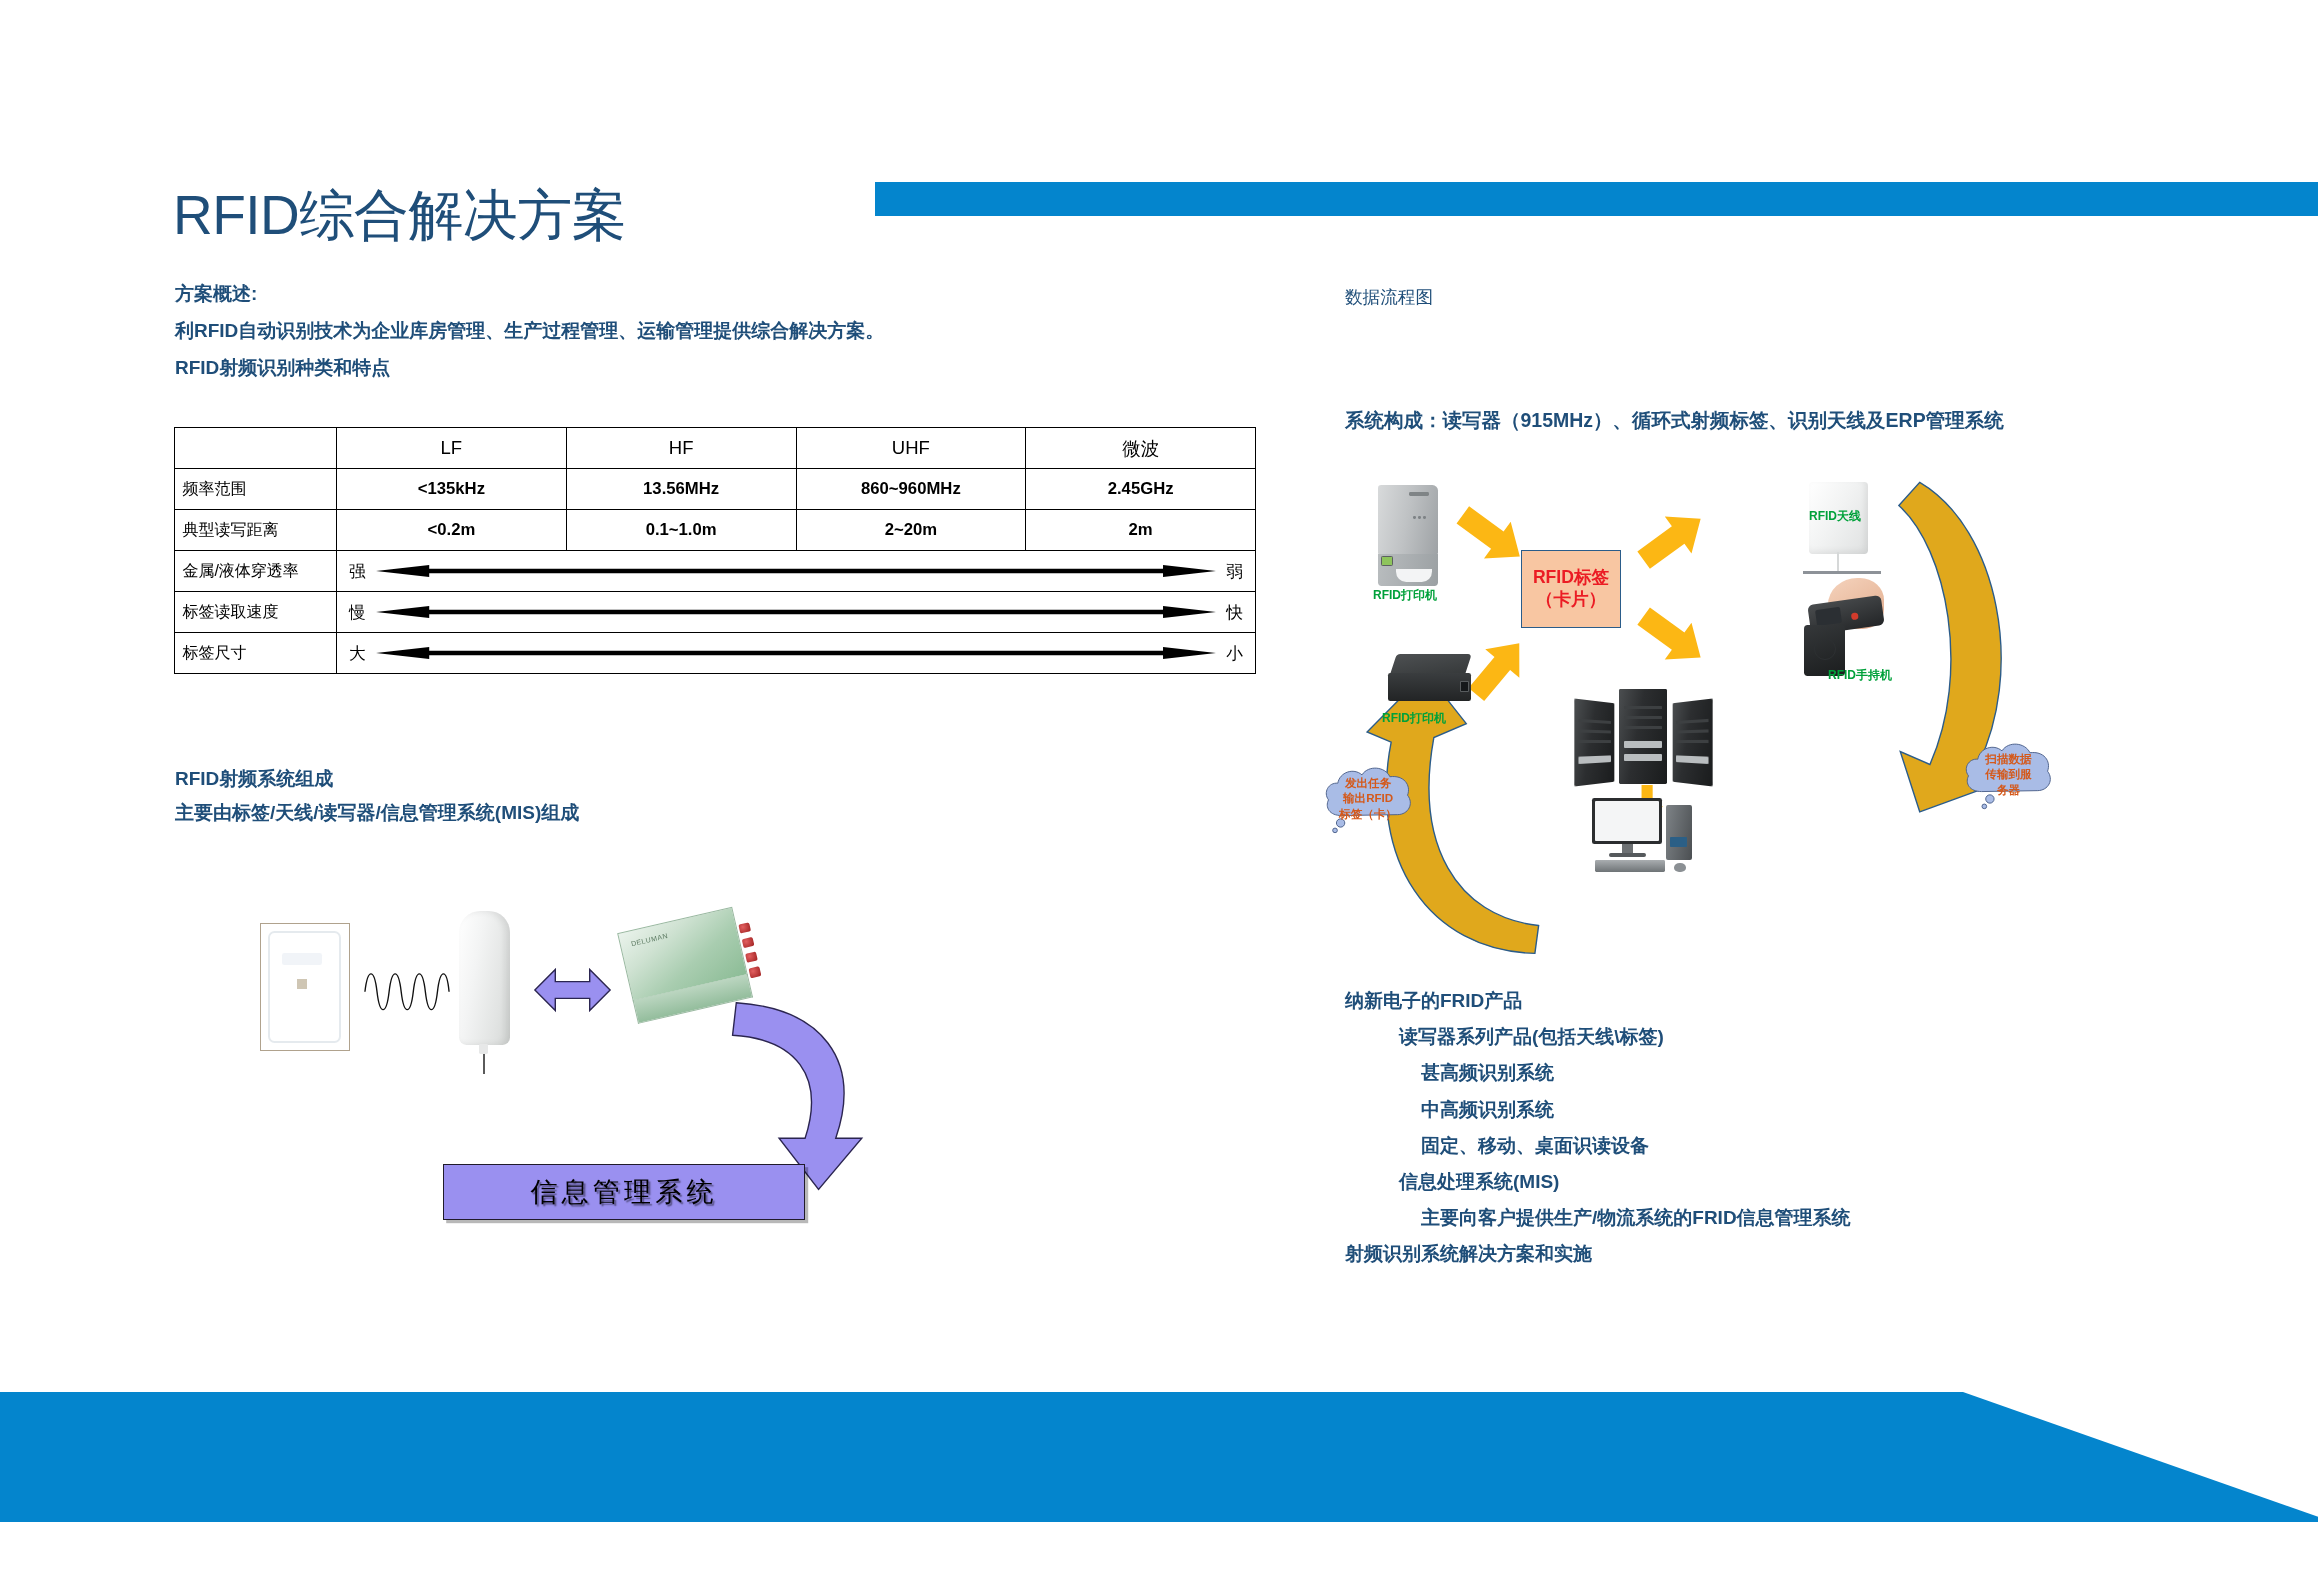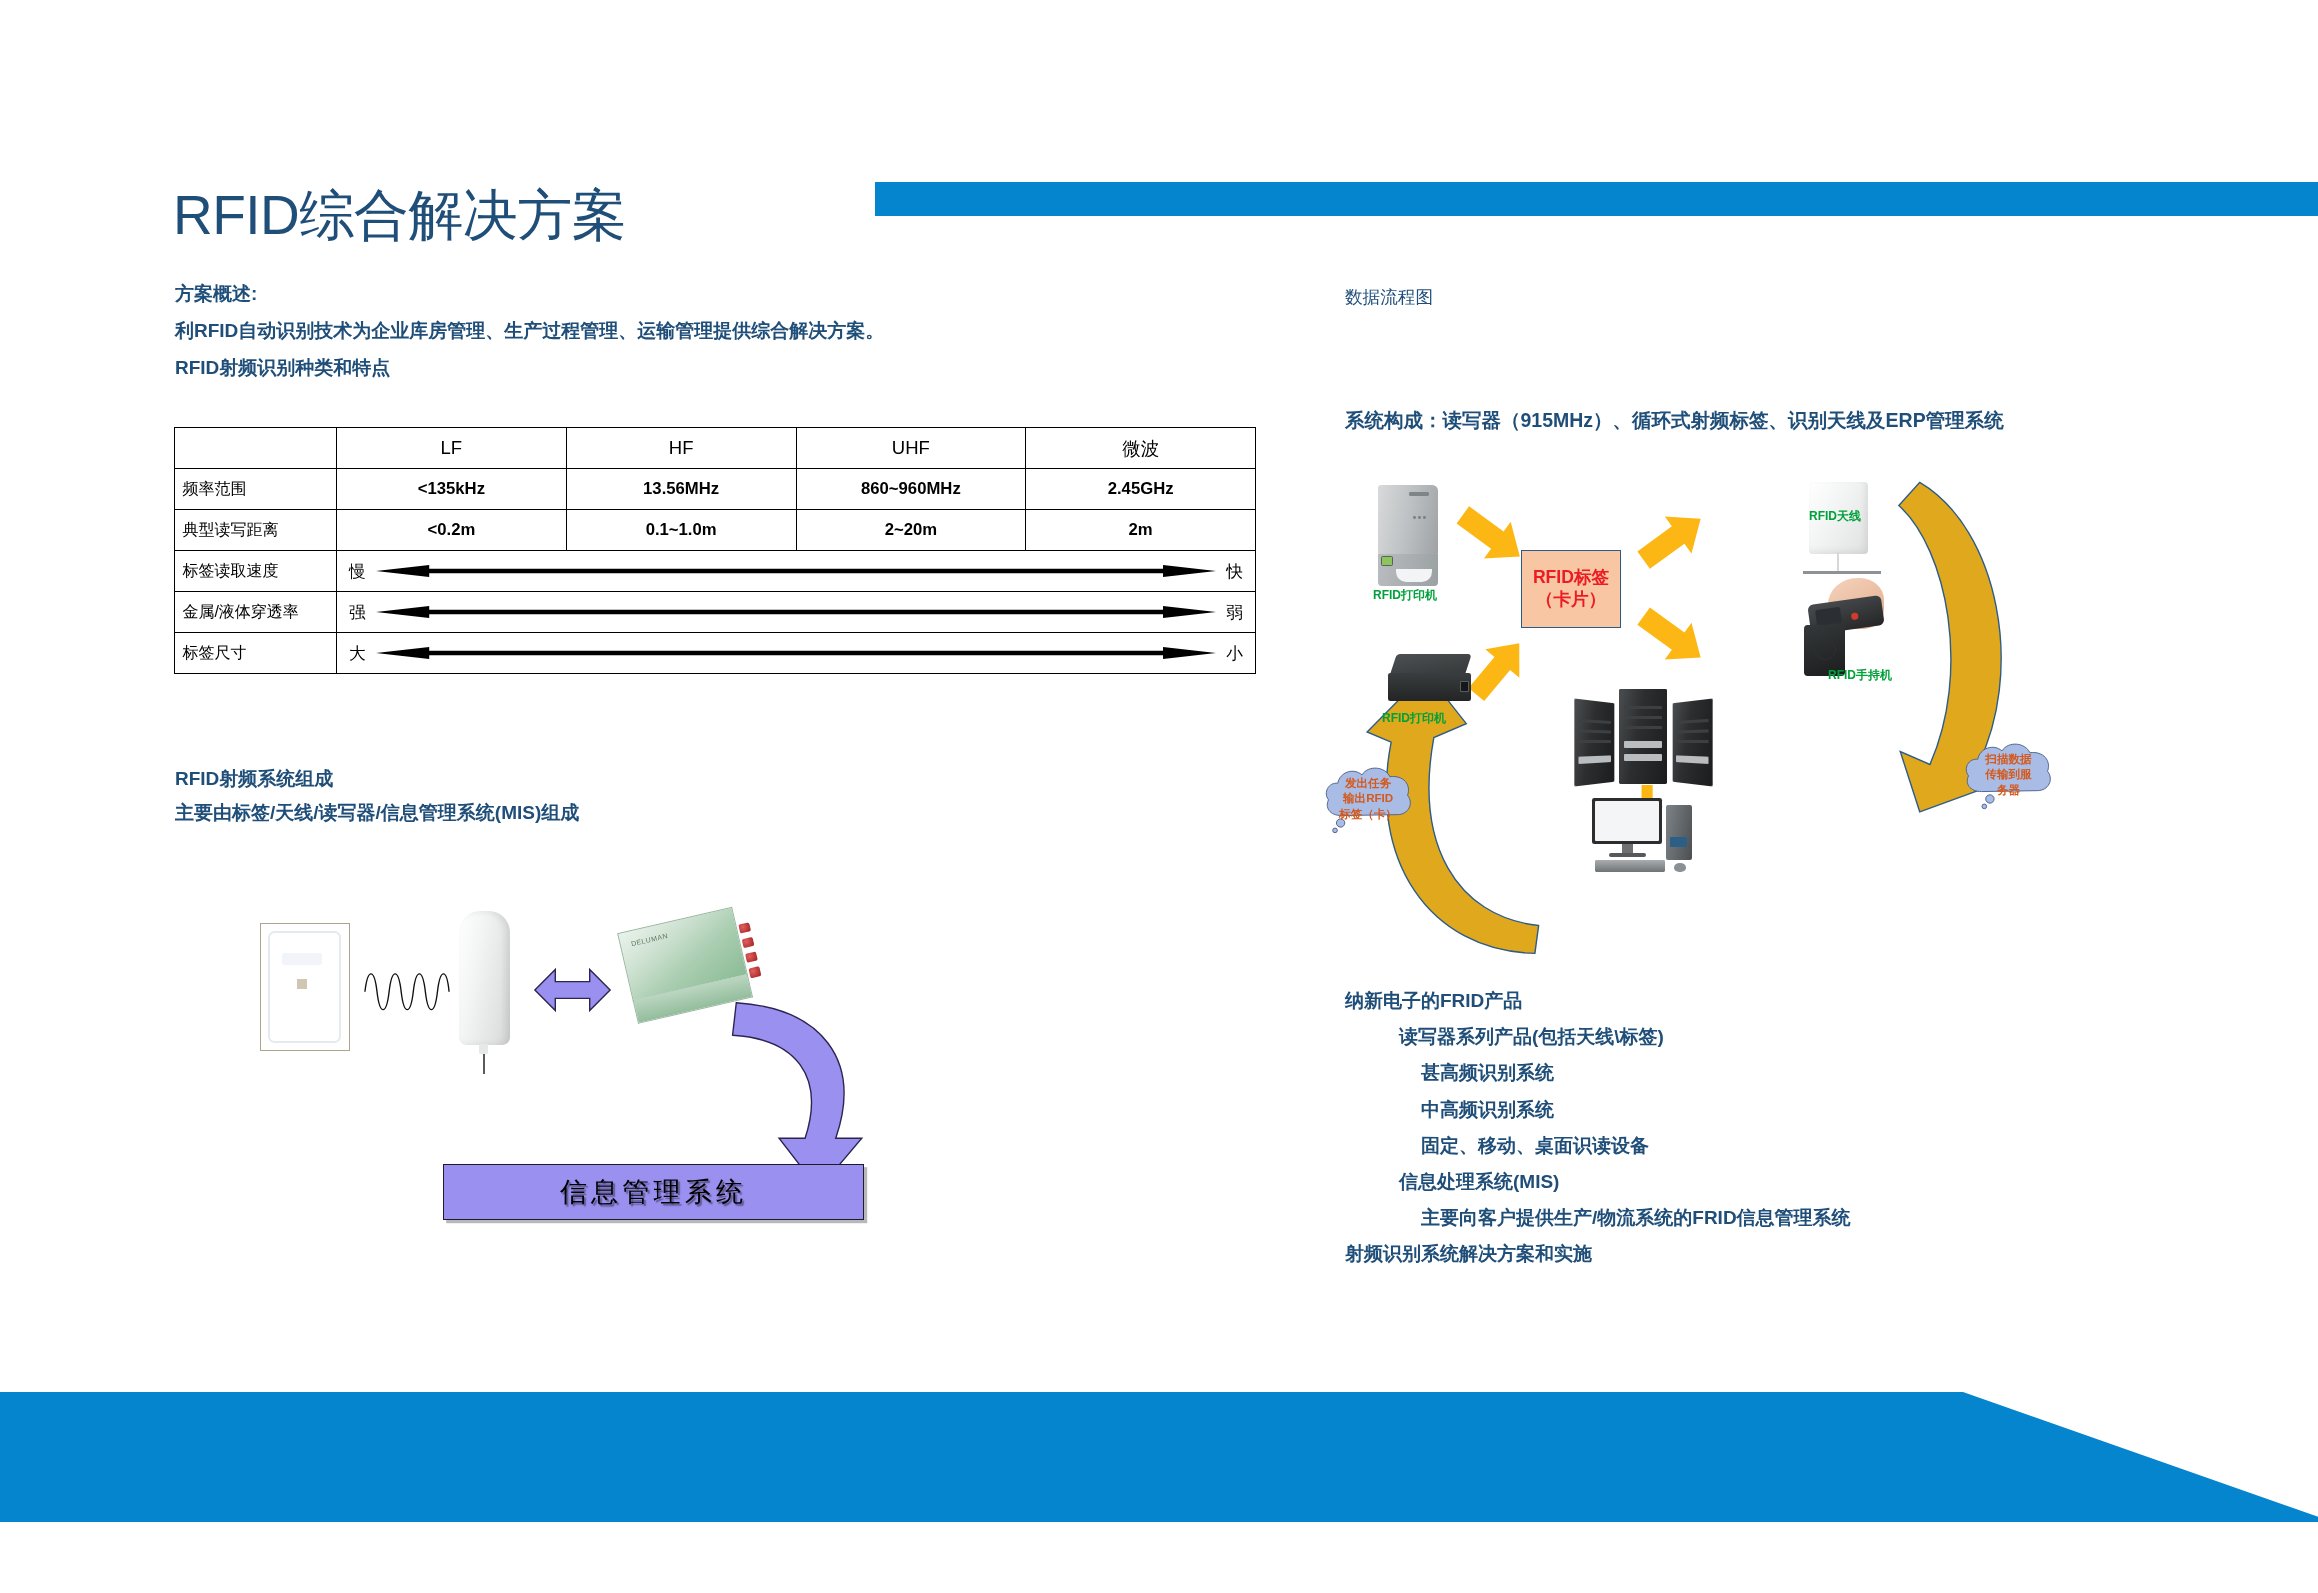--- a/index.html
+++ b/index.html
@@ -171,21 +171,21 @@
     background: radial-gradient(circle at 35% 35%, #e26060, #9e1f1f);
     border-radius: 1.9px;
   }
 
   .curve-arrow { position:absolute; left: 473px; top: 118px; width: 158px; height: 195px; }
   .curve-arrow svg { width:100%; height:100%; display:block; }
 
   .mis-box {
     position: absolute;
     left: 443px; top: 1164px;
-    width: 421px; height: 56px;
+    width: 362px; height: 56px;
     background: #9A90F0;
     border: 1.9px solid #201B2B;
     display: flex; align-items: center; justify-content: center;
     box-shadow: 3.2px 3.2px 0 rgba(0,0,0,.28);
   }
   .mis-box span {
     font-size: 27px; color: #000; letter-spacing: 4.2px;
     text-shadow: 1.9px 1.9px 1.4px rgba(0,0,0,.45);
   }
 
@@ -379,44 +379,44 @@
         <td class="vcell">2.45GHz</td>
       </tr>
       <tr>
         <td class="rowhead">典型读写距离</td>
         <td class="vcell">&lt;0.2m</td>
         <td class="vcell">0.1~1.0m</td>
         <td class="vcell">2~20m</td>
         <td class="vcell">2m</td>
       </tr>
       <tr class="scale-row">
+        <td class="rowhead">金属/液体穿透率</td>
+        <td colspan="4">
+          <div class="scale-wrap">
+            <span class="scale-lbl">强</span>
+            <span class="scale-arrow">
+              <svg viewBox="0 0 600 30" preserveAspectRatio="none">
+                <path d="M0,15 L38,2 L38,10 L562,10 L562,2 L600,15 L562,28 L562,20 L38,20 L38,28 Z" fill="#000"></path>
+              </svg>
+            </span>
+            <span class="scale-lbl">弱</span>
+          </div>
+        </td>
+      </tr>
+      <tr class="scale-row">
         <td class="rowhead">标签读取速度</td>
         <td colspan="4">
           <div class="scale-wrap">
             <span class="scale-lbl">慢</span>
             <span class="scale-arrow">
               <svg viewBox="0 0 600 30" preserveAspectRatio="none">
                 <path d="M0,15 L38,2 L38,10 L562,10 L562,2 L600,15 L562,28 L562,20 L38,20 L38,28 Z" fill="#000"></path>
               </svg>
             </span>
             <span class="scale-lbl">快</span>
-          </div>
-        </td>
-      </tr>
-      <tr class="scale-row">
-        <td class="rowhead">金属/液体穿透率</td>
-        <td colspan="4">
-          <div class="scale-wrap">
-            <span class="scale-lbl">强</span>
-            <span class="scale-arrow">
-              <svg viewBox="0 0 600 30" preserveAspectRatio="none">
-                <path d="M0,15 L38,2 L38,10 L562,10 L562,2 L600,15 L562,28 L562,20 L38,20 L38,28 Z" fill="#000"></path>
-              </svg>
-            </span>
-            <span class="scale-lbl">弱</span>
           </div>
         </td>
       </tr>
       <tr class="scale-row">
         <td class="rowhead">标签尺寸</td>
         <td colspan="4">
           <div class="scale-wrap">
             <span class="scale-lbl">大</span>
             <span class="scale-arrow">
               <svg viewBox="0 0 600 30" preserveAspectRatio="none">

